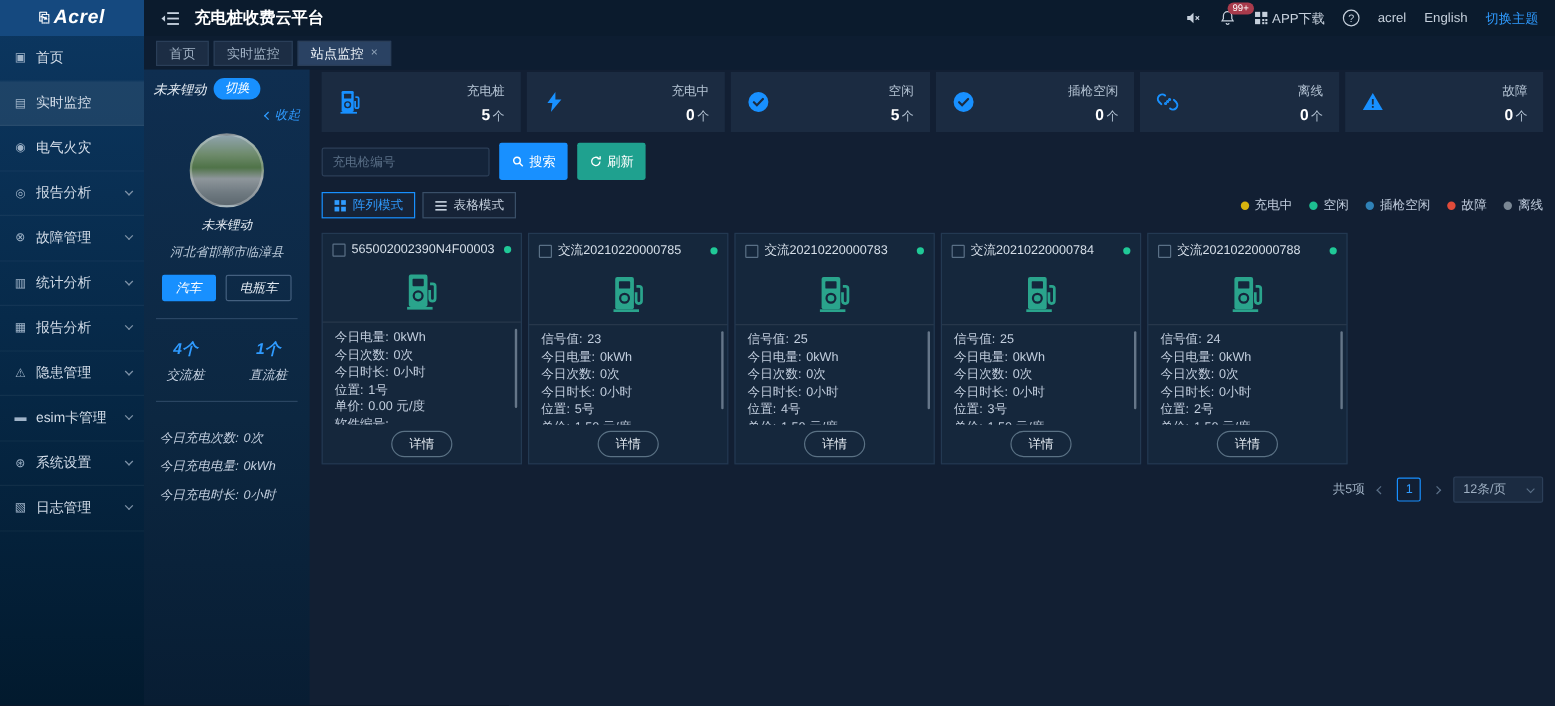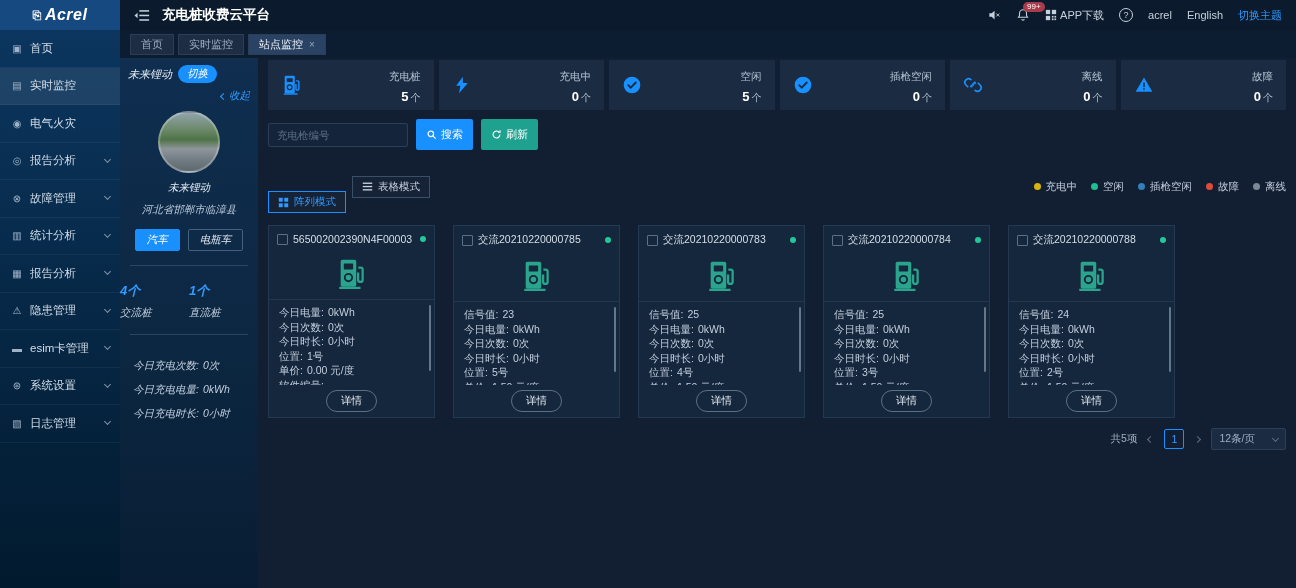--- a/index.html
+++ b/index.html
@@ -57,21 +57,21 @@
   .photo { width:62px; height:62px; border-radius:50%; margin:6px auto 0; border:2px solid rgba(255,255,255,0.25);
            background:linear-gradient(180deg,#8fa3ad 0%,#6d8a6a 28%,#4f7348 46%,#8e969b 62%,#6f7a81 82%,#5d686f 100%); }
   .st-name { text-align:center; color:#e6edf4; margin-top:8px; }
   .st-loc { text-align:center; color:#bac9d9; margin-top:8px; }
   .veh-row { display:flex; justify-content:center; gap:8px; margin-top:12px; }
   .veh-btn { height:22px; padding:0 11px; font-size:10.5px; display:flex; align-items:center;
              border-radius:2px; cursor:pointer; border:1px solid #44607f; color:#e3eaf2; background:transparent; }
   .veh-btn.active { background:#1890ff; border-color:#1890ff; color:#fff; }
   .st-div { height:1px; background:rgba(130,160,195,0.25); margin:14px 10px 0; }
   .pile-counts { display:flex; margin-top:16px; }
-  .pc-col { flex:1; }
+  .pc-col { flex:1; text-align:center; }
   .pc-num { color:#2f9bff; font-size:13px; font-weight:bold; }
   .pc-label { color:#c2cede; margin-top:6px; }
   .st-stats { margin-top:18px; padding-left:13px; line-height:24px; color:#c2cede; }
 
   
   .content { position:absolute; left:258px; top:58px; right:0; bottom:0; padding:2px 10px 12px; }
 
   .status-row { display:flex; gap:5px; }
   .sc { flex:1; height:50px; background:#1b2b41; display:flex; align-items:center;
         justify-content:space-between; padding:0 13px; }
@@ -89,27 +89,27 @@
   .f-select { width:150px; height:24px; background:#14243a; border:1px solid #2c3f58; border-radius:2px;
               display:flex; align-items:center; justify-content:space-between; padding:0 8px;
               font-size:10.5px; color:#c8d3e0; cursor:pointer; }
   .f-select .chev { color:#5a6f87; margin-top:-2px; }
   .btn { height:31px; border:none; border-radius:2px; color:#fff; font-size:11px; padding:0 10px;
          display:flex; align-items:center; gap:4px; cursor:pointer; font-family:"Liberation Sans",sans-serif; }
 
   .mode-row { margin-top:10px; display:flex; align-items:center; }
   .mode-btn { height:22px; border:1px solid #3a4f68; background:rgba(255,255,255,0.02); color:#c8d3e0;
               font-size:10.5px; display:flex; align-items:center; gap:5px; padding:0 9px; cursor:pointer; }
-  .mode-btn.active { border-color:#1890ff; color:#2f9bff;margin-top:31px; }
+  .mode-btn.active { border-color:#1890ff; color:#2f9bff; }
   .mode-btn + .mode-btn { margin-left:6px; }
   .legend { margin-left:auto; display:flex; gap:14px; font-size:10.5px; color:#c2cede; align-items:center; }
   .lg-item { display:flex; align-items:center; gap:5px; }
   .dot { width:7px; height:7px; border-radius:50%; }
 
-  .cards-row { margin-top:12px; display:flex; gap:18px; }
+  .cards-row { margin-top:12px; display:flex; gap:5px; }
   .dc { width:167px; height:193px; background:#15273c; border:1px solid #233952;
         display:flex; flex-direction:column; }
   .dc-head { display:flex; align-items:center; gap:5px; padding:7px 8px 3px; }
   .cbx { width:11px; height:11px; border:1px solid #5a7086; border-radius:1px; background:transparent; cursor:pointer; flex:none; }
   .dc-title { font-size:10.5px; color:#d6dfe9; flex:1; white-space:nowrap; overflow:hidden; }
   .dc-dot { width:6px; height:6px; border-radius:50%; flex:none; }
   .dc-iconwrap { height:52px; display:flex; align-items:center; justify-content:center;
                  border-bottom:1px solid rgba(255,255,255,0.08); color:#2aa48c; }
   .dc-info { flex:1; padding:5px 10px 0; overflow:hidden; position:relative;
              font-size:10.5px; color:#c2cede; line-height:14.5px; }

